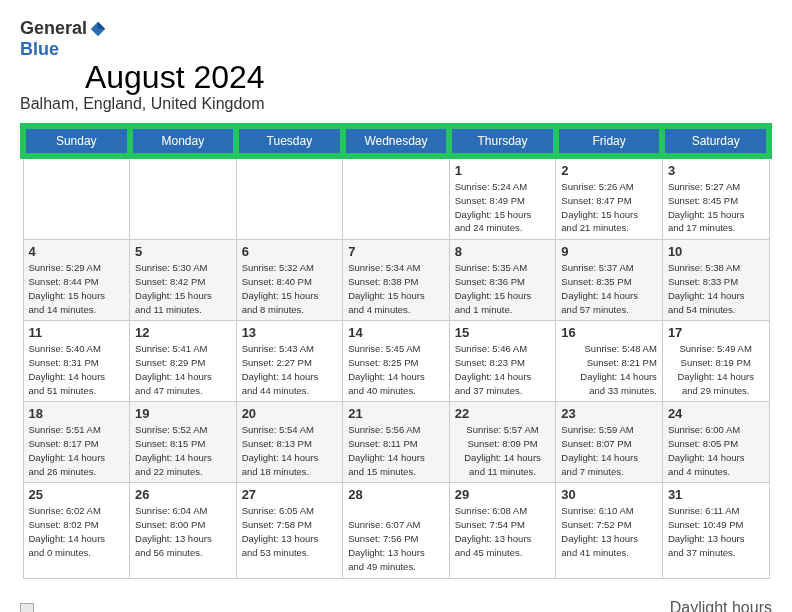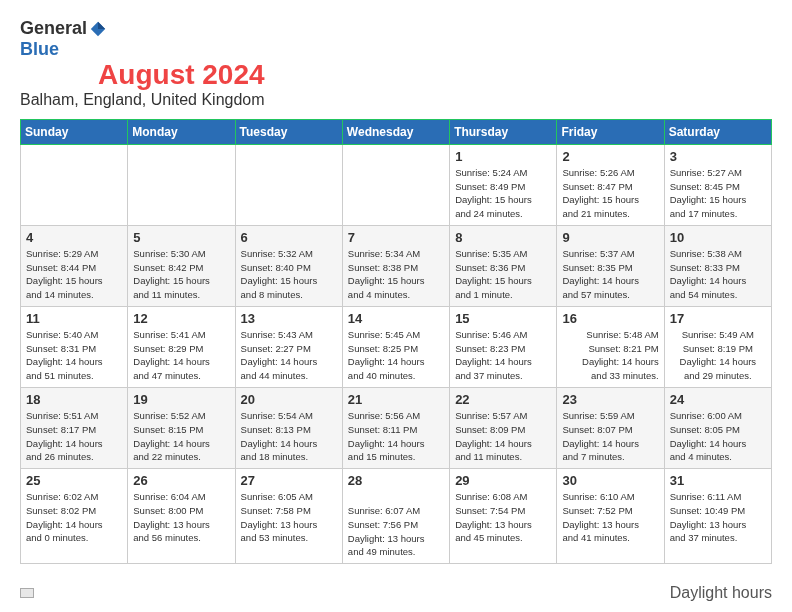--- a/index.html
+++ b/index.html
@@ -42,42 +42,42 @@
     }
     .logo-icon {
       width: 18px;
       height: 18px;
       margin-left: 2px;
     }
     .title-block {
       text-align: right;
     }
     .month-year {
-      font-size: 28px;
-      font-weight: bold;
-      color: #ef4444;
+      font-size: 32px;
+      font-weight: normal;
+      color: #000000;
       line-height: 1.1;
     }
     .location {
       font-size: 16px;
       color: #333;
     }
     table {
       width: 100%;
       border-collapse: collapse;
       table-layout: fixed;
     }
     thead th {
       background-color: #2a6db5;
       color: #fff;
       font-size: 12px;
-      font-weight: bold;
+      font-weight: normal;
       padding: 5px 4px;
-      text-align: left;
-      border: 1px solid #22c55e;
+      text-align: center;
+      border: 6px solid #22c55e;
     }
     tbody td {
       border: 1px solid #ccc;
       vertical-align: top;
       padding: 4px 5px;
       font-size: 9.5px;
       color: #333;
       height: 78px;
       background: #fff;
     }
@@ -302,21 +302,21 @@
           </td>
           <td>
             <span class="day-num">21</span>
             <div class="day-info" style="white-space: pre-line;">Sunrise: 5:56 AM
 Sunset: 8:11 PM
 Daylight: 14 hours
 and 15 minutes.</div>
           </td>
           <td>
             <span class="day-num">22</span>
-            <div class="day-info" style="white-space: pre-line;">Sunrise: 5:57 AM
+            <div class="day-info" style="white-space: pre-line; text-align: center;">Sunrise: 5:57 AM
 Sunset: 8:09 PM
 Daylight: 14 hours
 and 11 minutes.</div>
           </td>
           <td>
             <span class="day-num">23</span>
             <div class="day-info" style="white-space: pre-line;">Sunrise: 5:59 AM
 Sunset: 8:07 PM
 Daylight: 14 hours
 and 7 minutes.</div>

